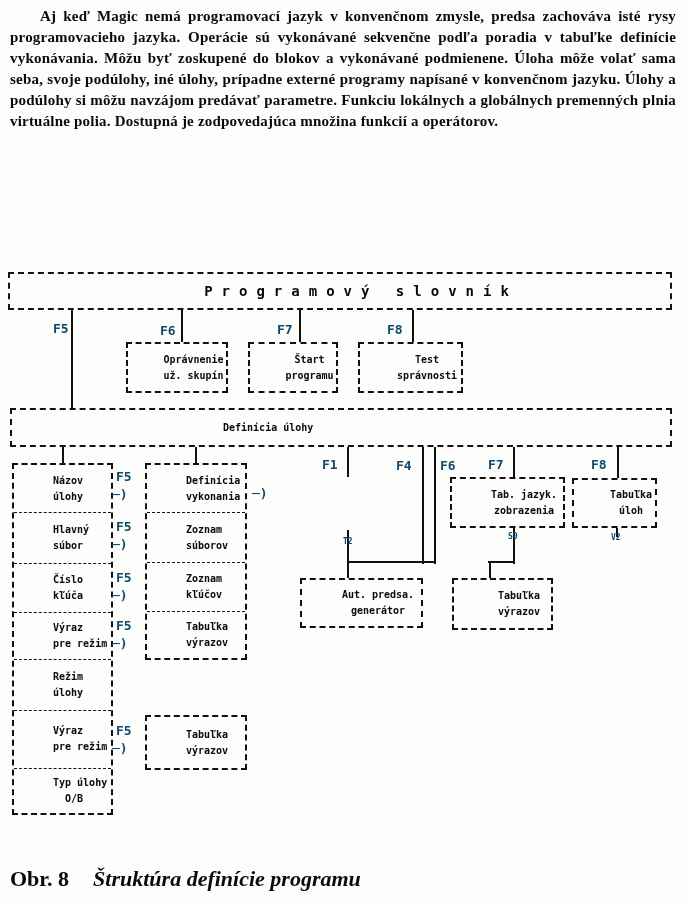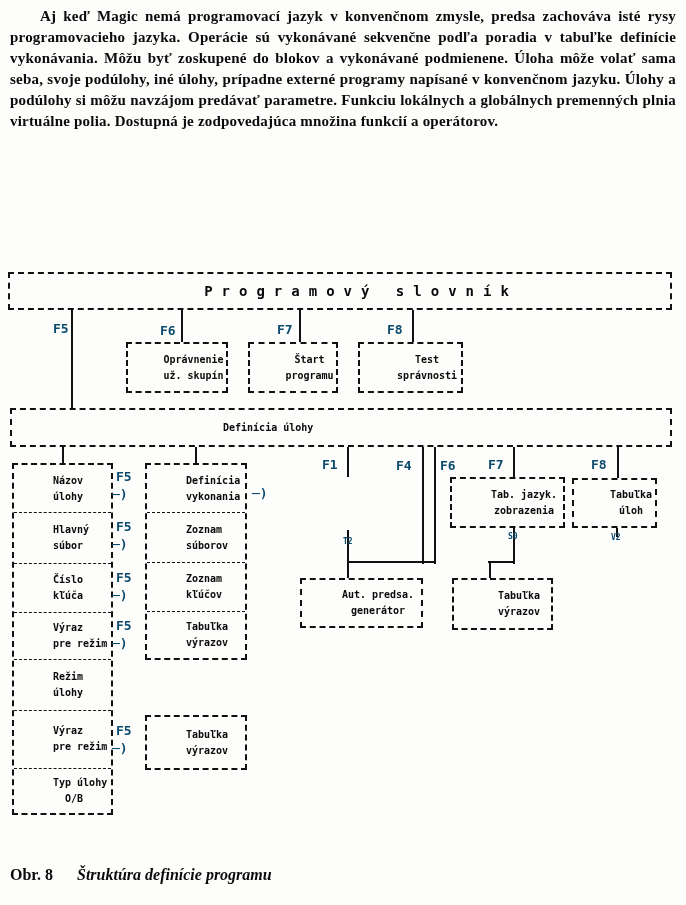--- a/index.html
+++ b/index.html
@@ -28,21 +28,21 @@
     padding-left:6px;box-sizing:border-box;border-bottom:1.5px dashed #111;
   }
   .dcell:last-child{border-bottom:none;}
   .vline{position:absolute;width:2px;background:#111;}
   .hline{position:absolute;height:2px;background:#111;}
   .dlabel{
     position:absolute;font-weight:700;font-size:13px;line-height:13px;
     white-space:pre;color:#0c4a6e;
   }
   .dlabel.tiny{font-size:8px;line-height:8px;}
-  .caption{position:absolute;left:10px;top:866px;font-size:16px;font-weight:700;}
+  .caption{position:absolute;left:10px;top:866px;font-size:22px;font-weight:700;}
   .caption .cap-title{font-style:italic;margin-left:24px;}
 </style>
 </head>
 <body>
 
 <div class="paragraph">Aj keď Magic nemá programovací jazyk v konvenčnom zmysle, predsa zachováva isté rysy programovacieho jazyka. Operácie sú vykonávané sekvenčne podľa poradia v tabuľke definície vykonávania. Môžu byť zoskupené do blokov a vykonávané podmienene. Úloha môže volať sama seba, svoje podúlohy, iné úlohy, prípadne externé programy napísané v konvenčnom jazyku. Úlohy a podúlohy si môžu navzájom predávať parametre. Funkciu lokálnych a globálnych premenných plnia virtuálne polia. Dostupná je zodpovedajúca množina funkcií a operátorov.</div>
 
 <div class="diagram">
     <div class="dbox b-programovy-slovnik" style="left: 8px; top: 272px; width: 664px; height: 38px;">
       <div class="bline">Programový slovník</div>

